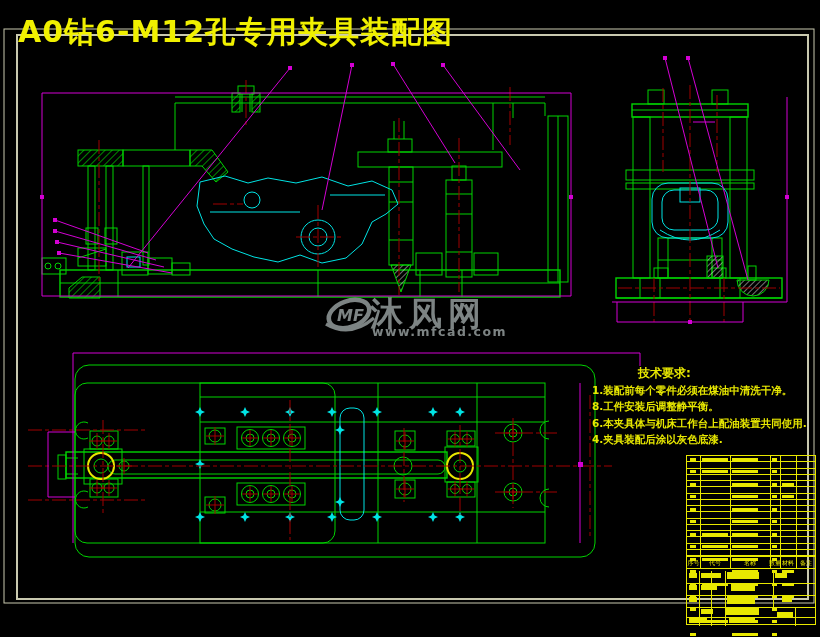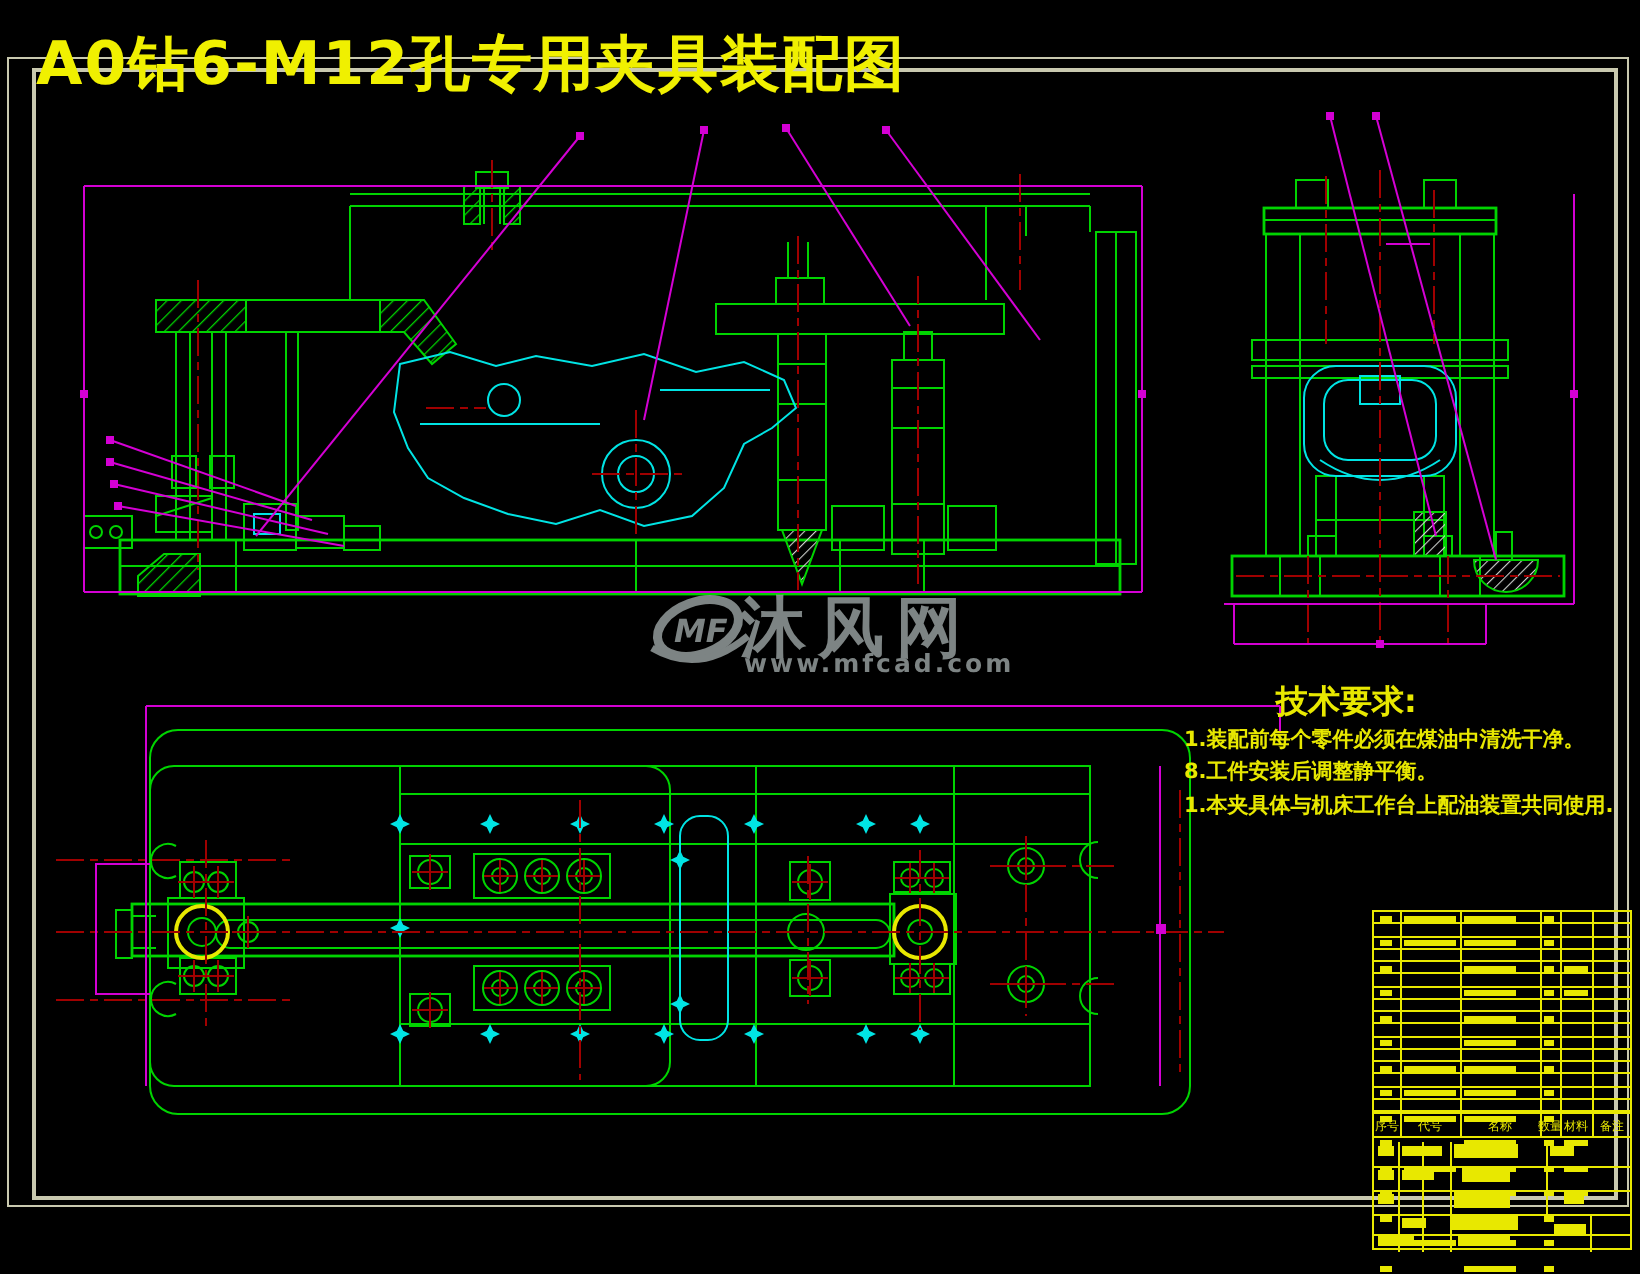--- a/index.html
+++ b/index.html
@@ -11,21 +11,21 @@
   .c{stroke:var(--cyan,#00e4e4);fill:none;stroke-width:1;}
   .r{stroke:var(--red,#a00000);fill:none;stroke-width:1;}
   .m{stroke:var(--magenta,#d400d4);fill:none;stroke-width:1;}
   .msq{fill:var(--magenta,#d400d4);stroke:none;}
   .y{stroke:#e8e800;fill:none;stroke-width:2;}
   .fr{stroke:var(--frame,#c9c9af);fill:none;}
   .wm{fill:var(--watermark-gray,#99a1a1);}
   #main-title{position:absolute;left:18px;top:12px;font-size:30px;font-weight:bold;
     color:var(--yellow,#f0f000);white-space:nowrap;letter-spacing:1px;z-index:3;}
   #tech{position:absolute;left:592px;top:341px;width:226px;color:#e8e800;z-index:3;}
-  #tech .h{margin-left:46px;font-size:16px;font-weight:bold;}
+  #tech .h{margin-left:46px;font-size:12px;font-weight:bold;margin-top:24px;}
   #tech .ln{font-size:10.5px;font-weight:700;line-height:16.4px;white-space:nowrap;}
   #parts-table{position:absolute;left:686px;top:455px;width:130px;height:170px;
     border:1px solid #e8e800;box-sizing:border-box;z-index:3;}
   .pt-row{position:relative;height:6.25px;border-bottom:1px solid #e8e800;box-sizing:border-box;}
   .pt-v{position:absolute;width:0;border-left:1px solid #e8e800;}
   .pt-h{position:absolute;height:0;border-top:1px solid #e8e800;}
   .smudge{position:absolute;background:#e8e800;}
   .pt-head{position:absolute;left:0;top:100px;width:100%;height:13px;border-top:1px solid #e8e800;
     border-bottom:1px solid #e8e800;box-sizing:border-box;}
   .pt-head span{position:absolute;top:2px;font-size:6px;color:#e8e800;transform:translateX(-50%);
@@ -389,21 +389,22 @@
       <text class="wm" x="337" y="321" font-size="16" font-weight="bold" font-style="italic">MF</text>
       <text class="wm" x="370" y="325" font-size="33" font-weight="bold" letter-spacing="6">沐风网</text>
       <text class="wm" x="372" y="336" font-size="12.5" font-weight="bold" letter-spacing="1.5">www.mfcad.com</text>
     </g>
   </svg>
 
   <div id="tech">
     <div class="h">技术要求:</div>
     <div class="ln">1.装配前每个零件必须在煤油中清洗干净。</div>
     <div class="ln">8.工件安装后调整静平衡。</div>
-    <div class="ln">1.本夹具体与机床工作台上配油装置共同使用.</div>
+    <div class="ln">6.本夹具体与机床工作台上配油装置共同使用.</div>
+    <div class="ln">4.夹具装配后涂以灰色底漆.</div>
   </div>
 
   <div id="parts-table">
       <div class="pt-row">
         <span class="smudge" style="left: 3px; top: 1.5px; width: 6px; height: 3px;"></span>
         <span class="smudge" style="left: 15px; top: 1.5px; width: 26px; height: 3px;"></span>
         <span class="smudge" style="left: 45px; top: 1.5px; width: 26px; height: 3px;"></span>
         <span class="smudge" style="left: 85px; top: 1.5px; width: 5px; height: 3px;"></span>
       </div>
       <div class="pt-row">

